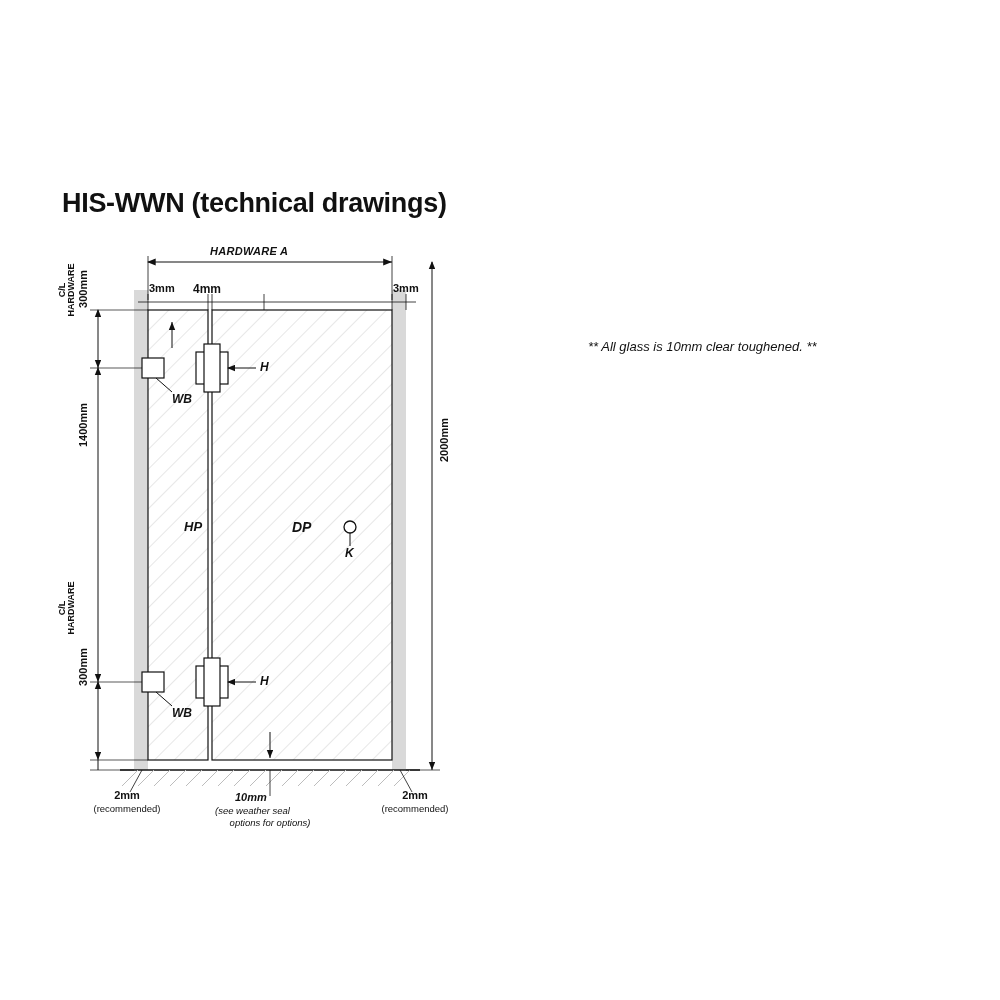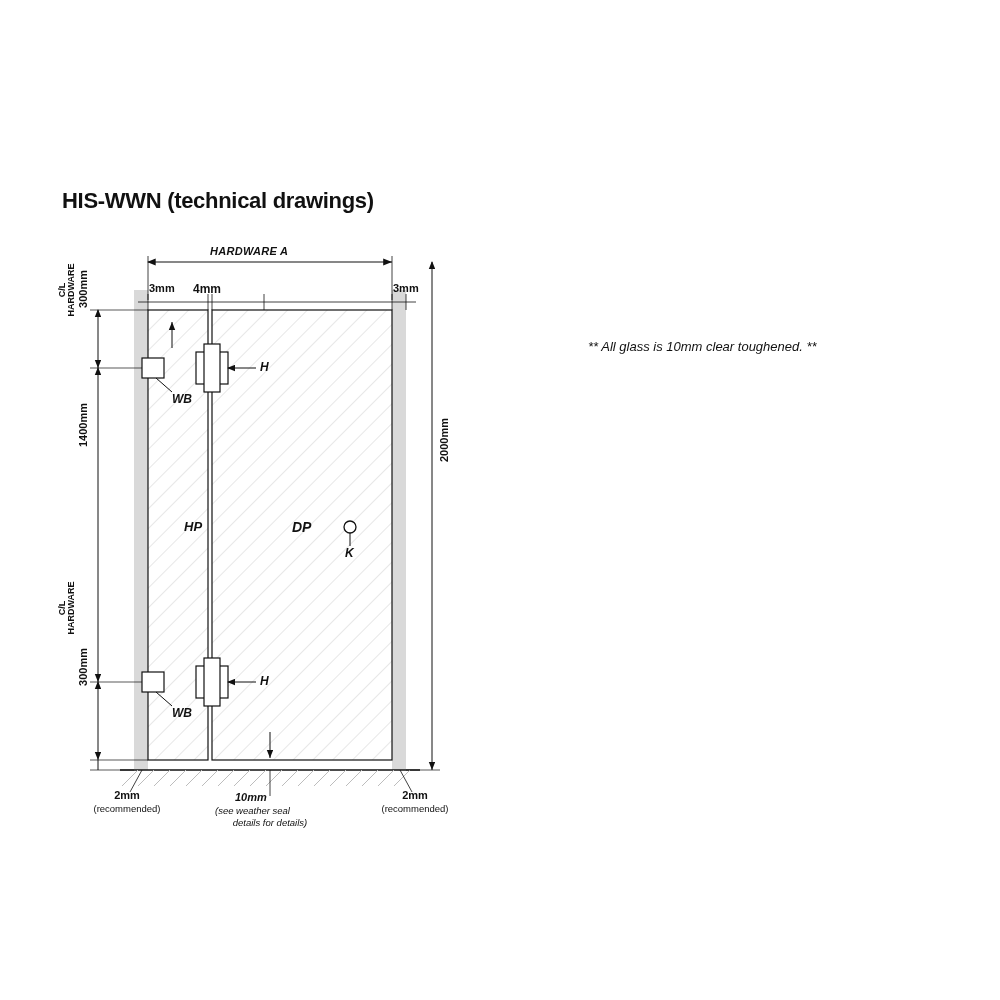--- a/index.html
+++ b/index.html
@@ -16,21 +16,21 @@
     overflow: hidden;
   }
   .page {
     position: absolute;
     inset: 0;
   }
   #page-title {
     position: absolute;
     left: 62px;
     top: 188px;
-    font-size: 22px;
+    font-size: 27px;
     font-weight: bold;
     letter-spacing: -0.3px;
     color: #111;
   }
   
   .drawing {
     position: absolute;
     left: 60px;
     top: 240px;
     width: 420px;
@@ -190,21 +190,21 @@
     <div style="position:absolute;left:200px;top:434px;font-size:12px;font-style:italic;font-weight:bold;">H</div>
     <div style="position:absolute;left:112px;top:152px;font-size:12px;font-style:italic;font-weight:bold;">WB</div>
     <div style="position:absolute;left:112px;top:466px;font-size:12px;font-style:italic;font-weight:bold;">WB</div>
     <div style="position:absolute;left:285px;top:306px;font-size:12px;font-style:italic;font-weight:bold;">K</div>
 
     <div style="position:absolute;left:32px;top:549px;text-align:center;width:70px;font-size:11px;font-weight:bold;">2mm</div>
     <div style="position:absolute;left:22px;top:563px;text-align:center;width:90px;font-size:9.5px;">(recommended)</div>
 
     <div style="position:absolute;left:175px;top:551px;width:70px;font-size:11px;font-weight:bold;font-style:italic;">10mm</div>
     <div style="position:absolute;left:155px;top:565px;width:110px;font-size:9.5px;font-style:italic;">(see weather seal</div>
-    <div style="position:absolute;left:155px;top:577px;text-align:center;width:110px;font-size:9.5px;font-style:italic;">details for details)</div>
+    <div style="position:absolute;left:155px;top:577px;text-align:center;width:110px;font-size:9.5px;font-style:italic;">options for options)</div>
 
     <div style="position:absolute;left:320px;top:549px;text-align:center;width:70px;font-size:11px;font-weight:bold;">2mm</div>
     <div style="position:absolute;left:310px;top:563px;text-align:center;width:90px;font-size:9.5px;">(recommended)</div>
   </div>
 
   <div class="legend-wrap">
 
     <div class="legend-note">** All glass is 10mm clear toughened. **</div>
   </div>
 

